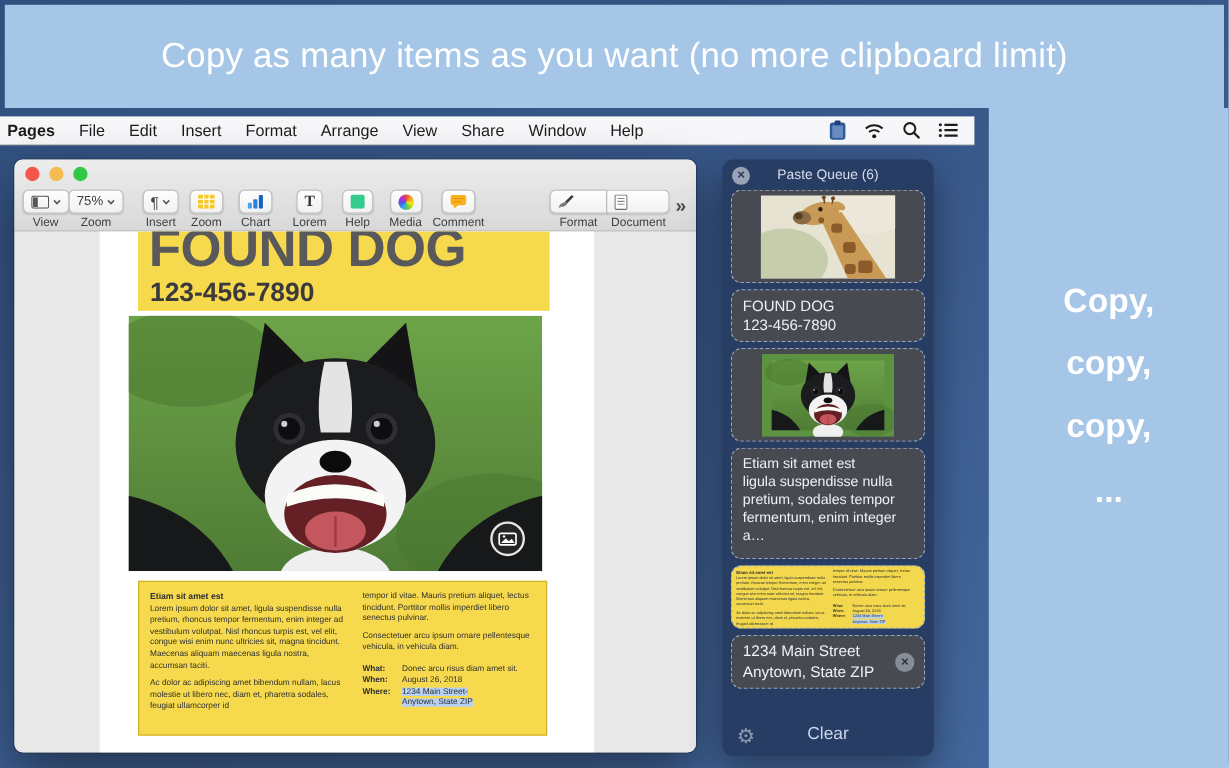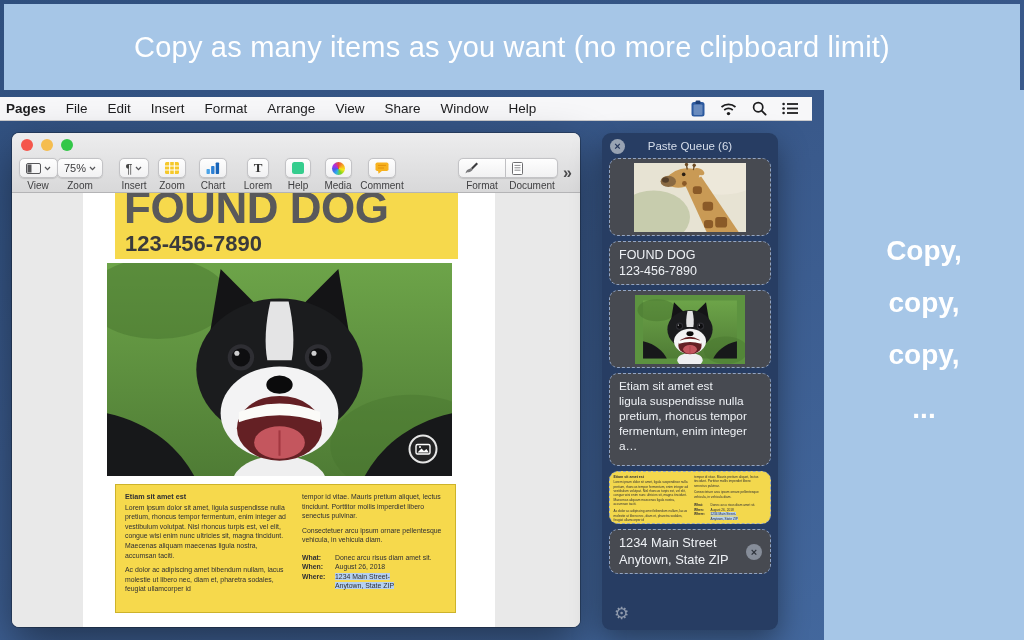--- a/index.html
+++ b/index.html
@@ -390,21 +390,21 @@
     <div class="card img c3">
       <svg width="110" height="69" viewBox="-30 -20 400 250" preserveAspectRatio="xMidYMid slice">
         <rect x="-30" y="-20" width="400" height="250" fill="#5d9340"></rect>
         <use href="#g-dog"></use>
       </svg>
     </div>
 
     <div class="card txt c4">
       <div>Etiam sit amet est</div>
       <div>ligula suspendisse nulla</div>
-      <div>pretium, rhoncus tempor</div>
+      <div>pretium, sodales tempor</div>
       <div>fermentum, enim integer a…</div>
     </div>
 
     <div class="card c5">
       <div class="mini-wrap">
         <div class="mini">
           <div class="icol icol1">
             <div class="iheading">Etiam sit amet est</div>
             <div class="ipara">Lorem ipsum dolor sit amet, ligula suspendisse nulla pretium, rhoncus tempor fermentum, enim integer ad vestibulum volutpat. Nisl rhoncus turpis est, vel elit, congue wisi enim nunc ultricies sit, magna tincidunt. Maecenas aliquam maecenas ligula nostra, accumsan taciti.</div>
             <div class="ipara">Ac dolor ac adipiscing amet bibendum nullam, lacus molestie ut libero nec, diam et, pharetra sodales, feugiat ullamcorper id</div>
@@ -431,15 +431,16 @@
       </div>
     </div>
 
     <div class="card txt c6">
       <div>1234 Main Street</div>
       <div>Anytown, State ZIP</div>
       <div class="remove">×</div>
     </div>
 
     <div class="q-gear">⚙</div>
+    <div class="q-clear">Clear</div>
   </div>
 
 </div>
 
 </body></html>

